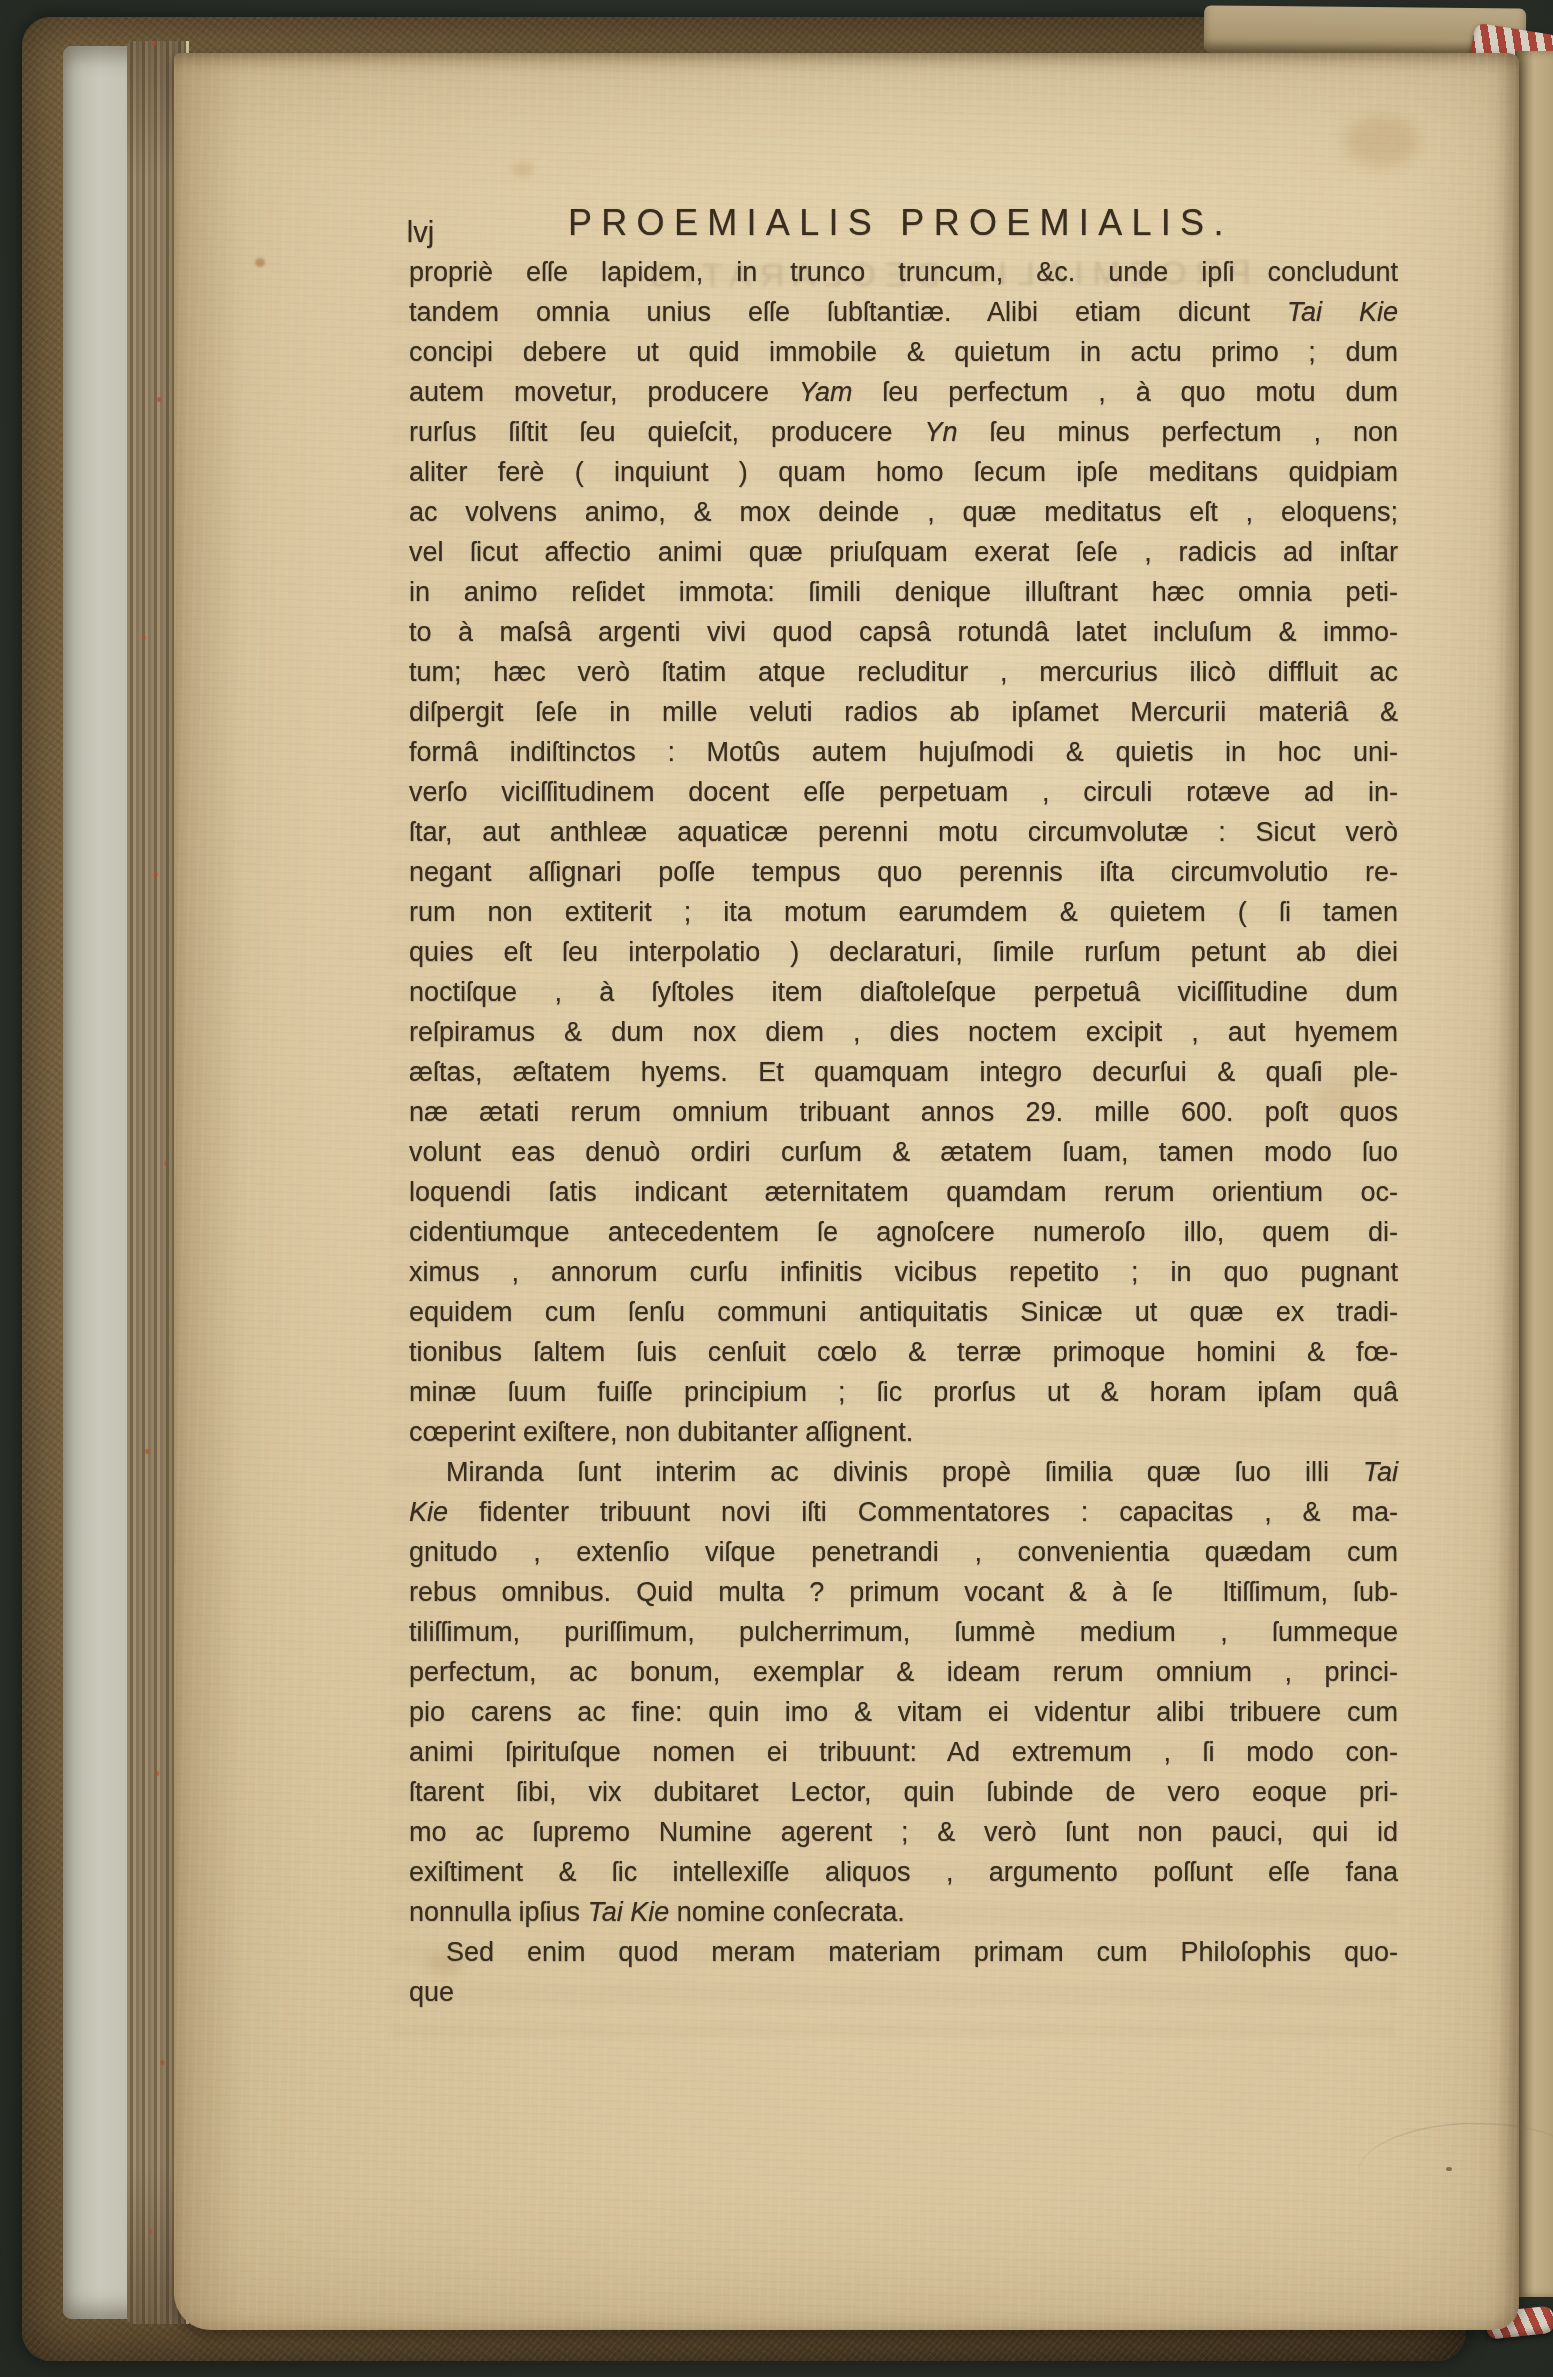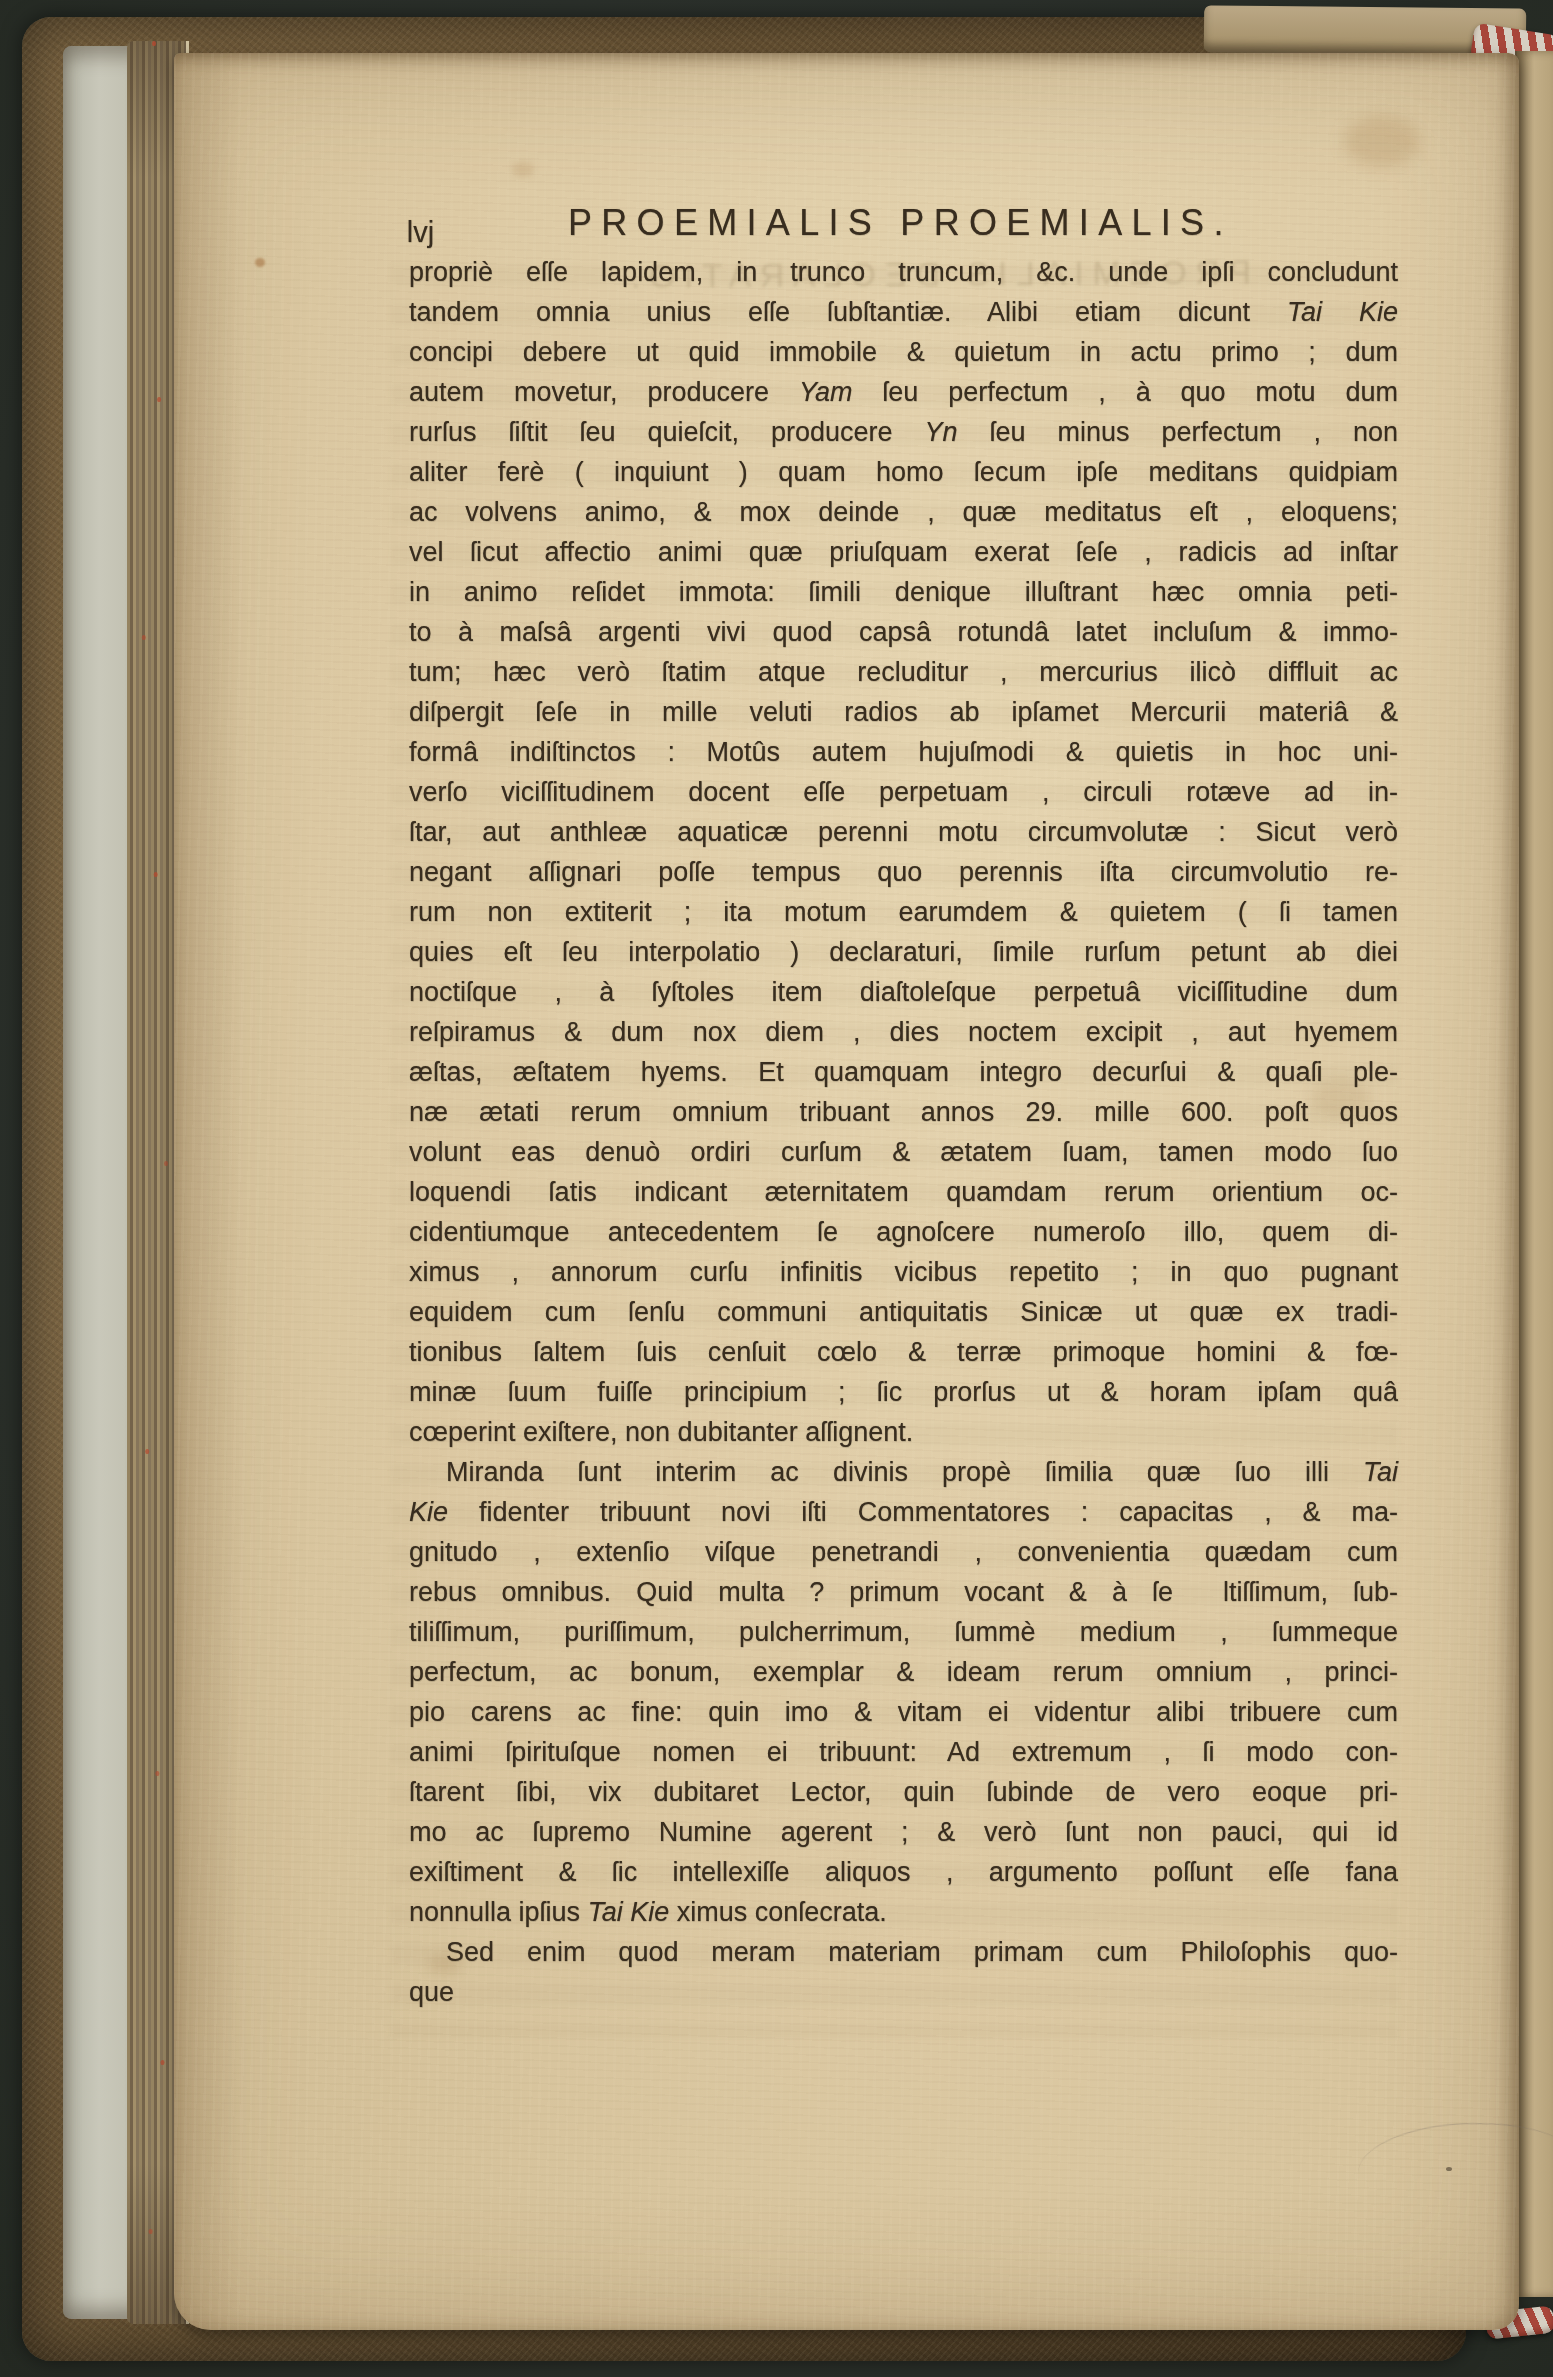--- a/index.html
+++ b/index.html
@@ -198,20 +198,20 @@
           <div class="line"><span class="it">Kie</span><span> fidenter tribuunt novi iſti Commentatores : capacitas , &amp; ma-</span></div>
           <div class="line"><span>gnitudo , extenſio viſque penetrandi , convenientia quædam cum</span></div>
           <div class="line"><span>rebus omnibus. Quid multa ? primum vocant &amp; à ſe&nbsp; ltiſſimum, ſub-</span></div>
           <div class="line"><span>tiliſſimum, puriſſimum, pulcherrimum, ſummè medium , ſummeque</span></div>
           <div class="line"><span>perfectum, ac bonum, exemplar &amp; ideam rerum omnium , princi-</span></div>
           <div class="line"><span>pio carens ac fine: quin imo &amp; vitam ei videntur alibi tribuere cum</span></div>
           <div class="line"><span>animi ſpirituſque nomen ei tribuunt: Ad extremum , ſi modo con-</span></div>
           <div class="line"><span>ſtarent ſibi, vix dubitaret Lector, quin ſubinde de vero eoque pri-</span></div>
           <div class="line"><span>mo ac ſupremo Numine agerent ; &amp; verò ſunt non pauci, qui id</span></div>
           <div class="line"><span>exiſtiment &amp; ſic intellexiſſe aliquos , argumento poſſunt eſſe fana</span></div>
-          <div class="line rag"><span>nonnulla ipſius </span><span class="it">Tai Kie</span><span> ximus conſecrata.</span></div>
+          <div class="line rag"><span>nonnulla ipſius </span><span class="it">Tai Kie</span><span> nomine conſecrata.</span></div>
           <div class="line indent"><span>Sed enim quod meram materiam primam cum Philoſophis quo-</span></div>
           <div class="catchword">que</div>
         </div>
     </div>
   </div>
 </div>
 
 
 </body></html>

